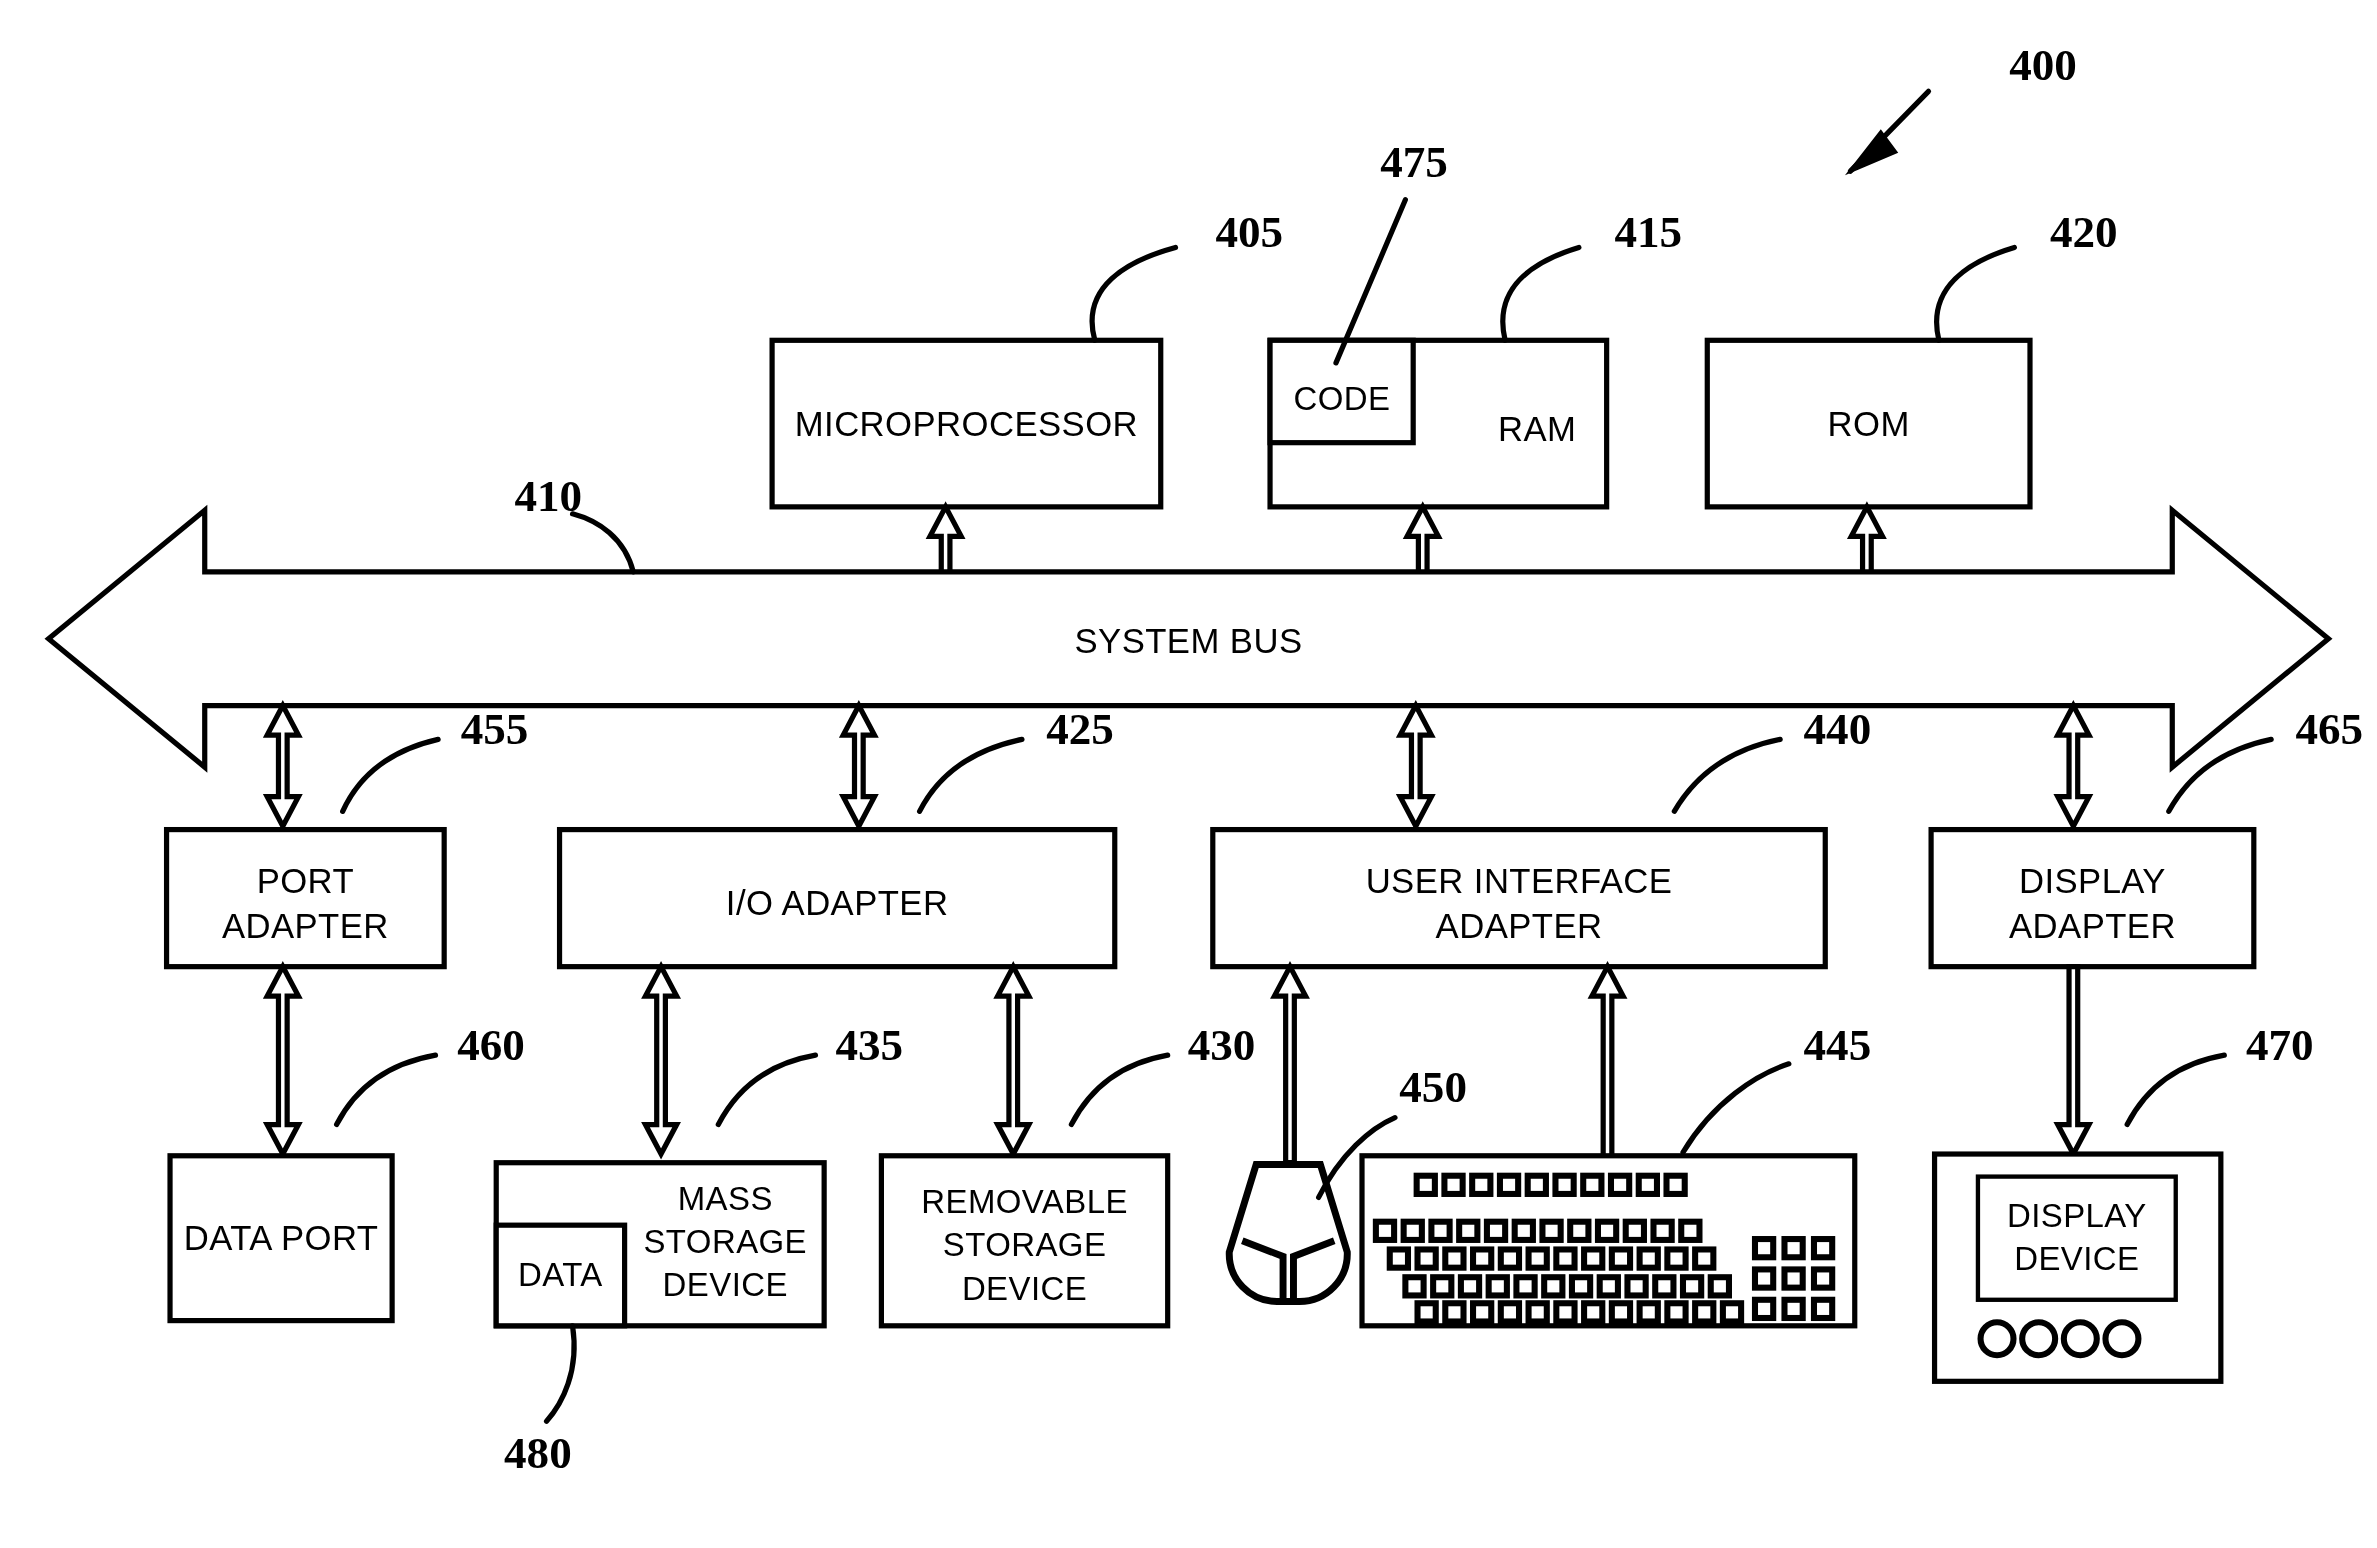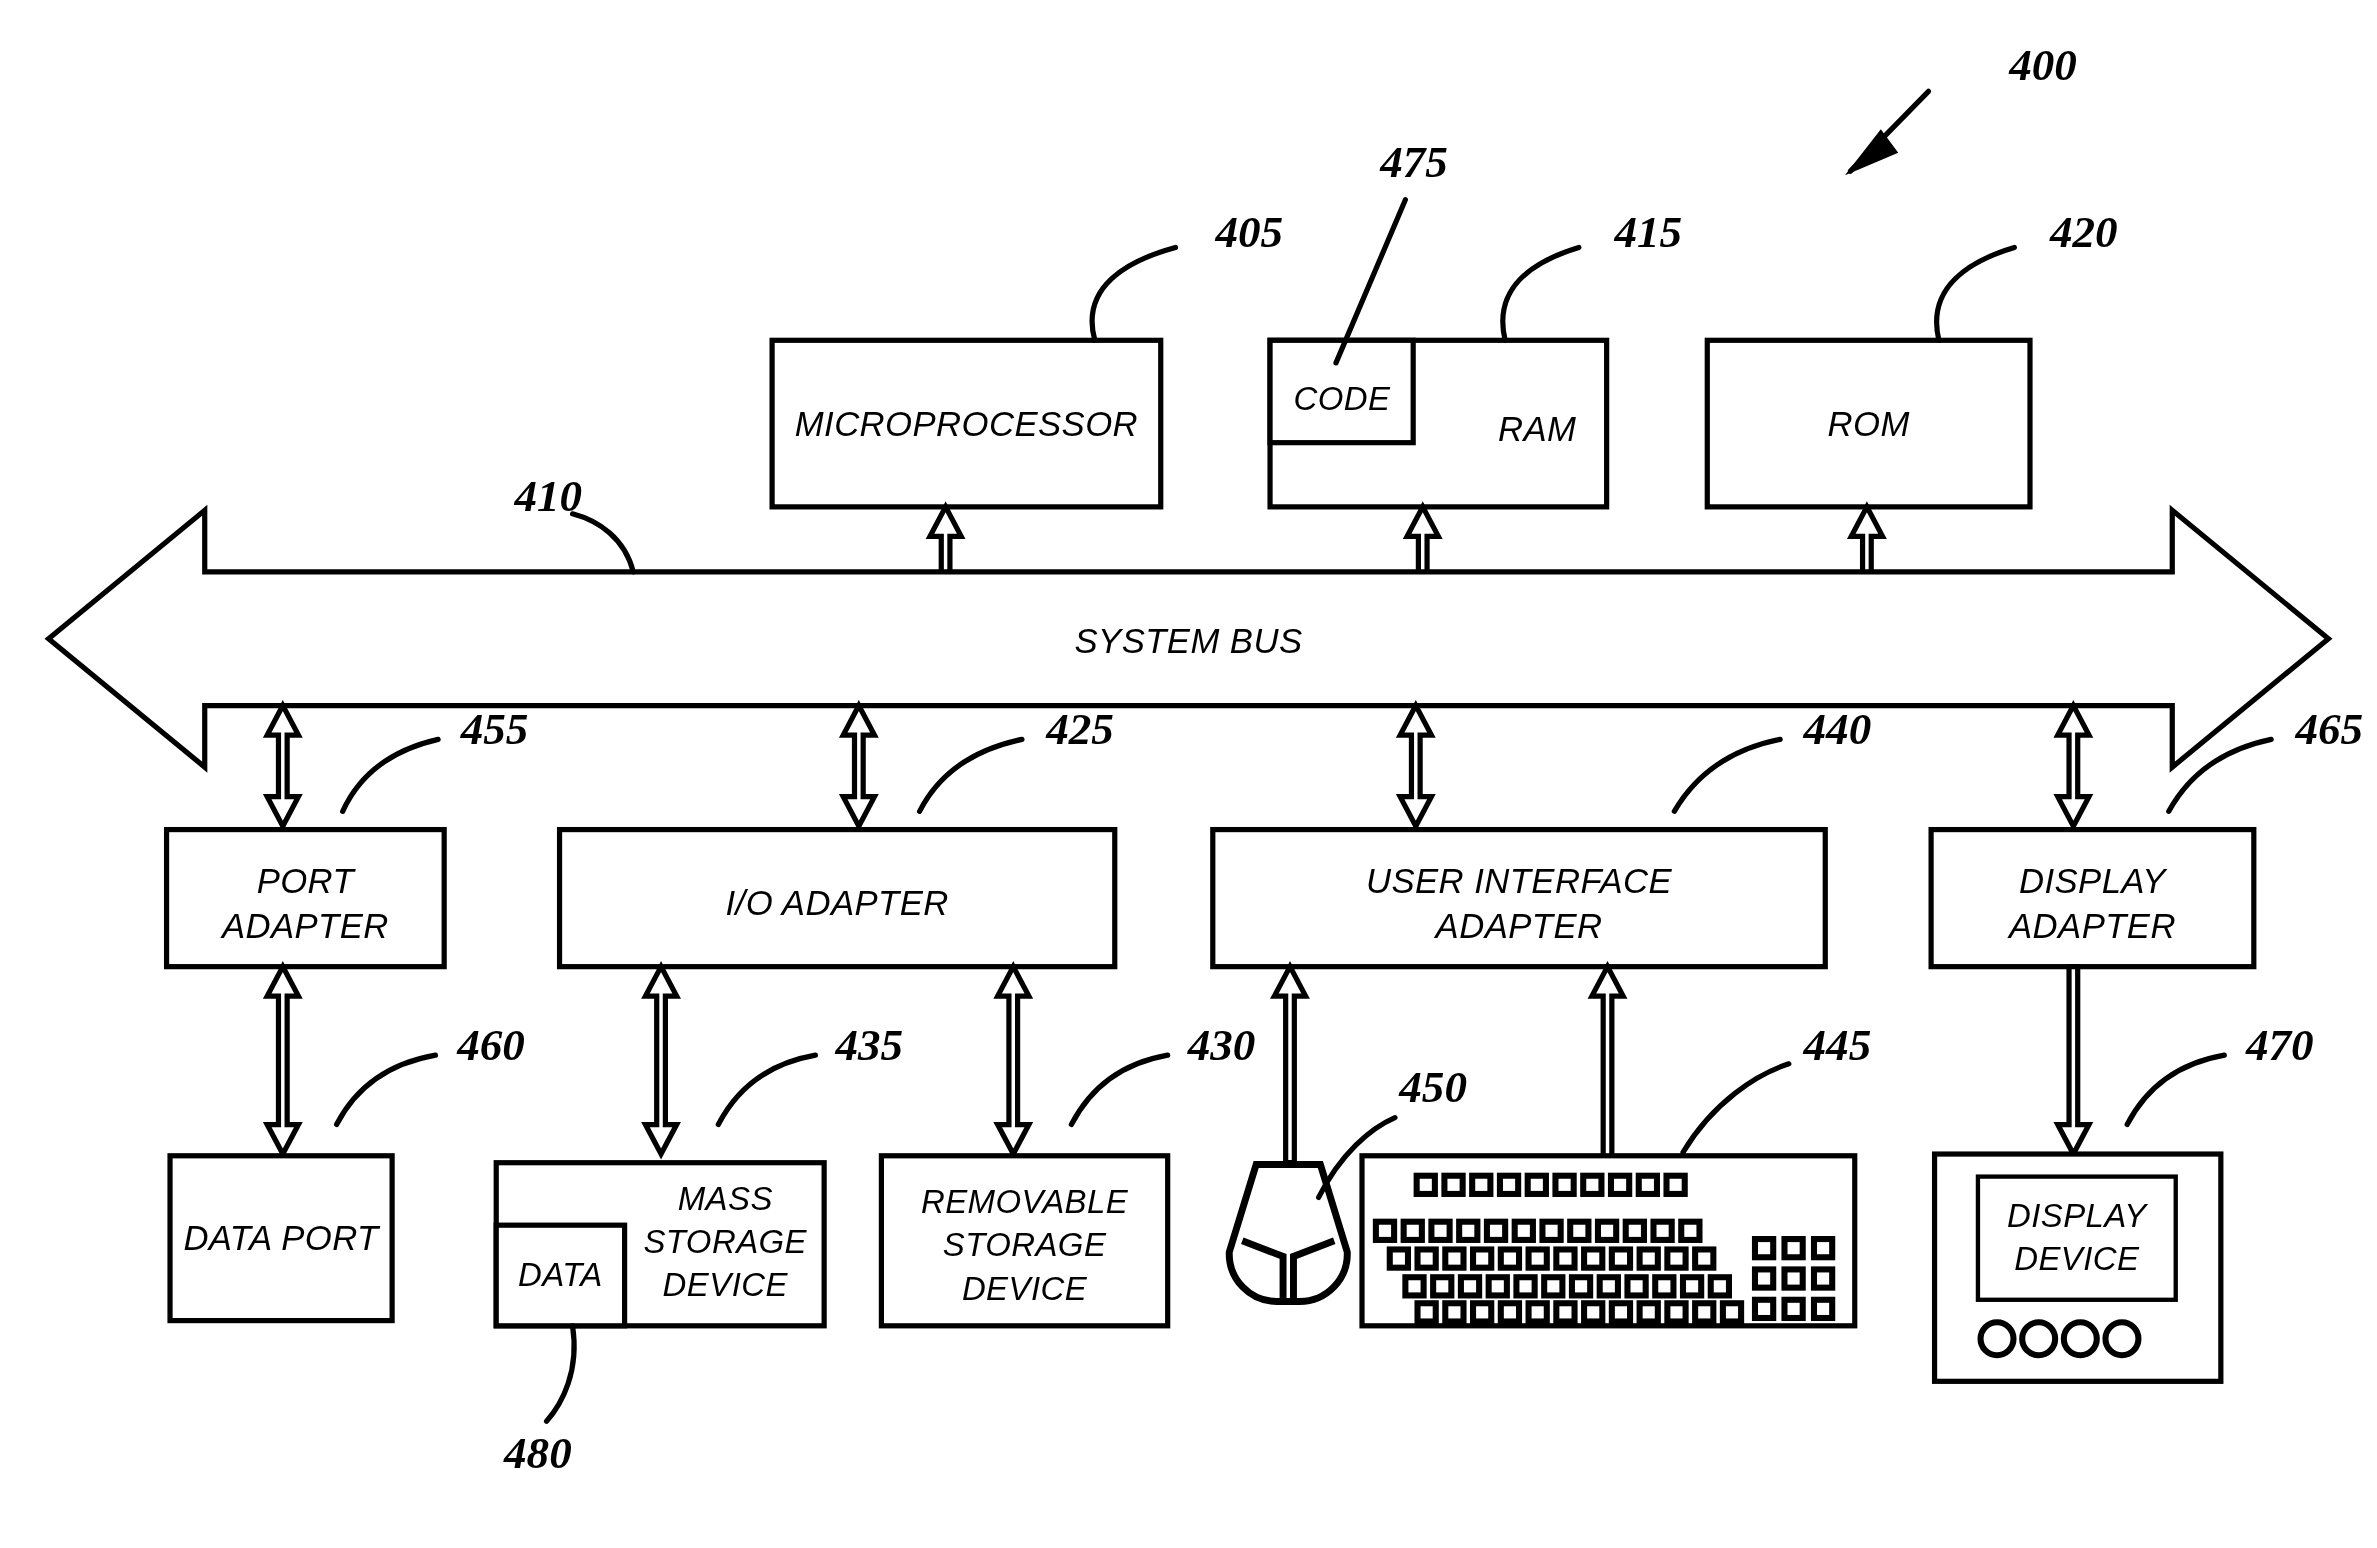--- a/index.html
+++ b/index.html
@@ -1,18 +1,18 @@
 <!DOCTYPE html>
 <html style="font-size:14px"><head>
 <meta charset="utf-8">
 <style>
   html,body{margin:0;padding:0;background:#ffffff;}
   body{width:2377px;height:1549px;overflow:hidden;
        font-family:"Liberation Sans",sans-serif;}
-  #stage{position:relative;width:2377px;height:1175px;background:#fff;font-style:italic;}
+  #stage{position:relative;width:2377px;height:1175px;background:#fff;}
   svg{display:block;}
   .blk{fill:#ffffff;stroke:#000000;stroke-width:6;}
   .blk-thin{fill:#ffffff;stroke:#000000;stroke-width:5;}
   .lbl{font-family:"Liberation Sans",sans-serif;font-size:40px;fill:#000;
        text-anchor:middle;dominant-baseline:middle;letter-spacing:.5px;}
   .lbl-sm{font-size:38px;}
   .refnum{font-family:"Liberation Serif",serif;font-weight:bold;font-size:52px;
           fill:#000;text-anchor:middle;dominant-baseline:middle;}
   .leader{fill:none;stroke:#000;stroke-width:6;stroke-linecap:round;}
   .arrowshape{fill:#ffffff;stroke:#000000;stroke-width:6;stroke-linejoin:miter;}

